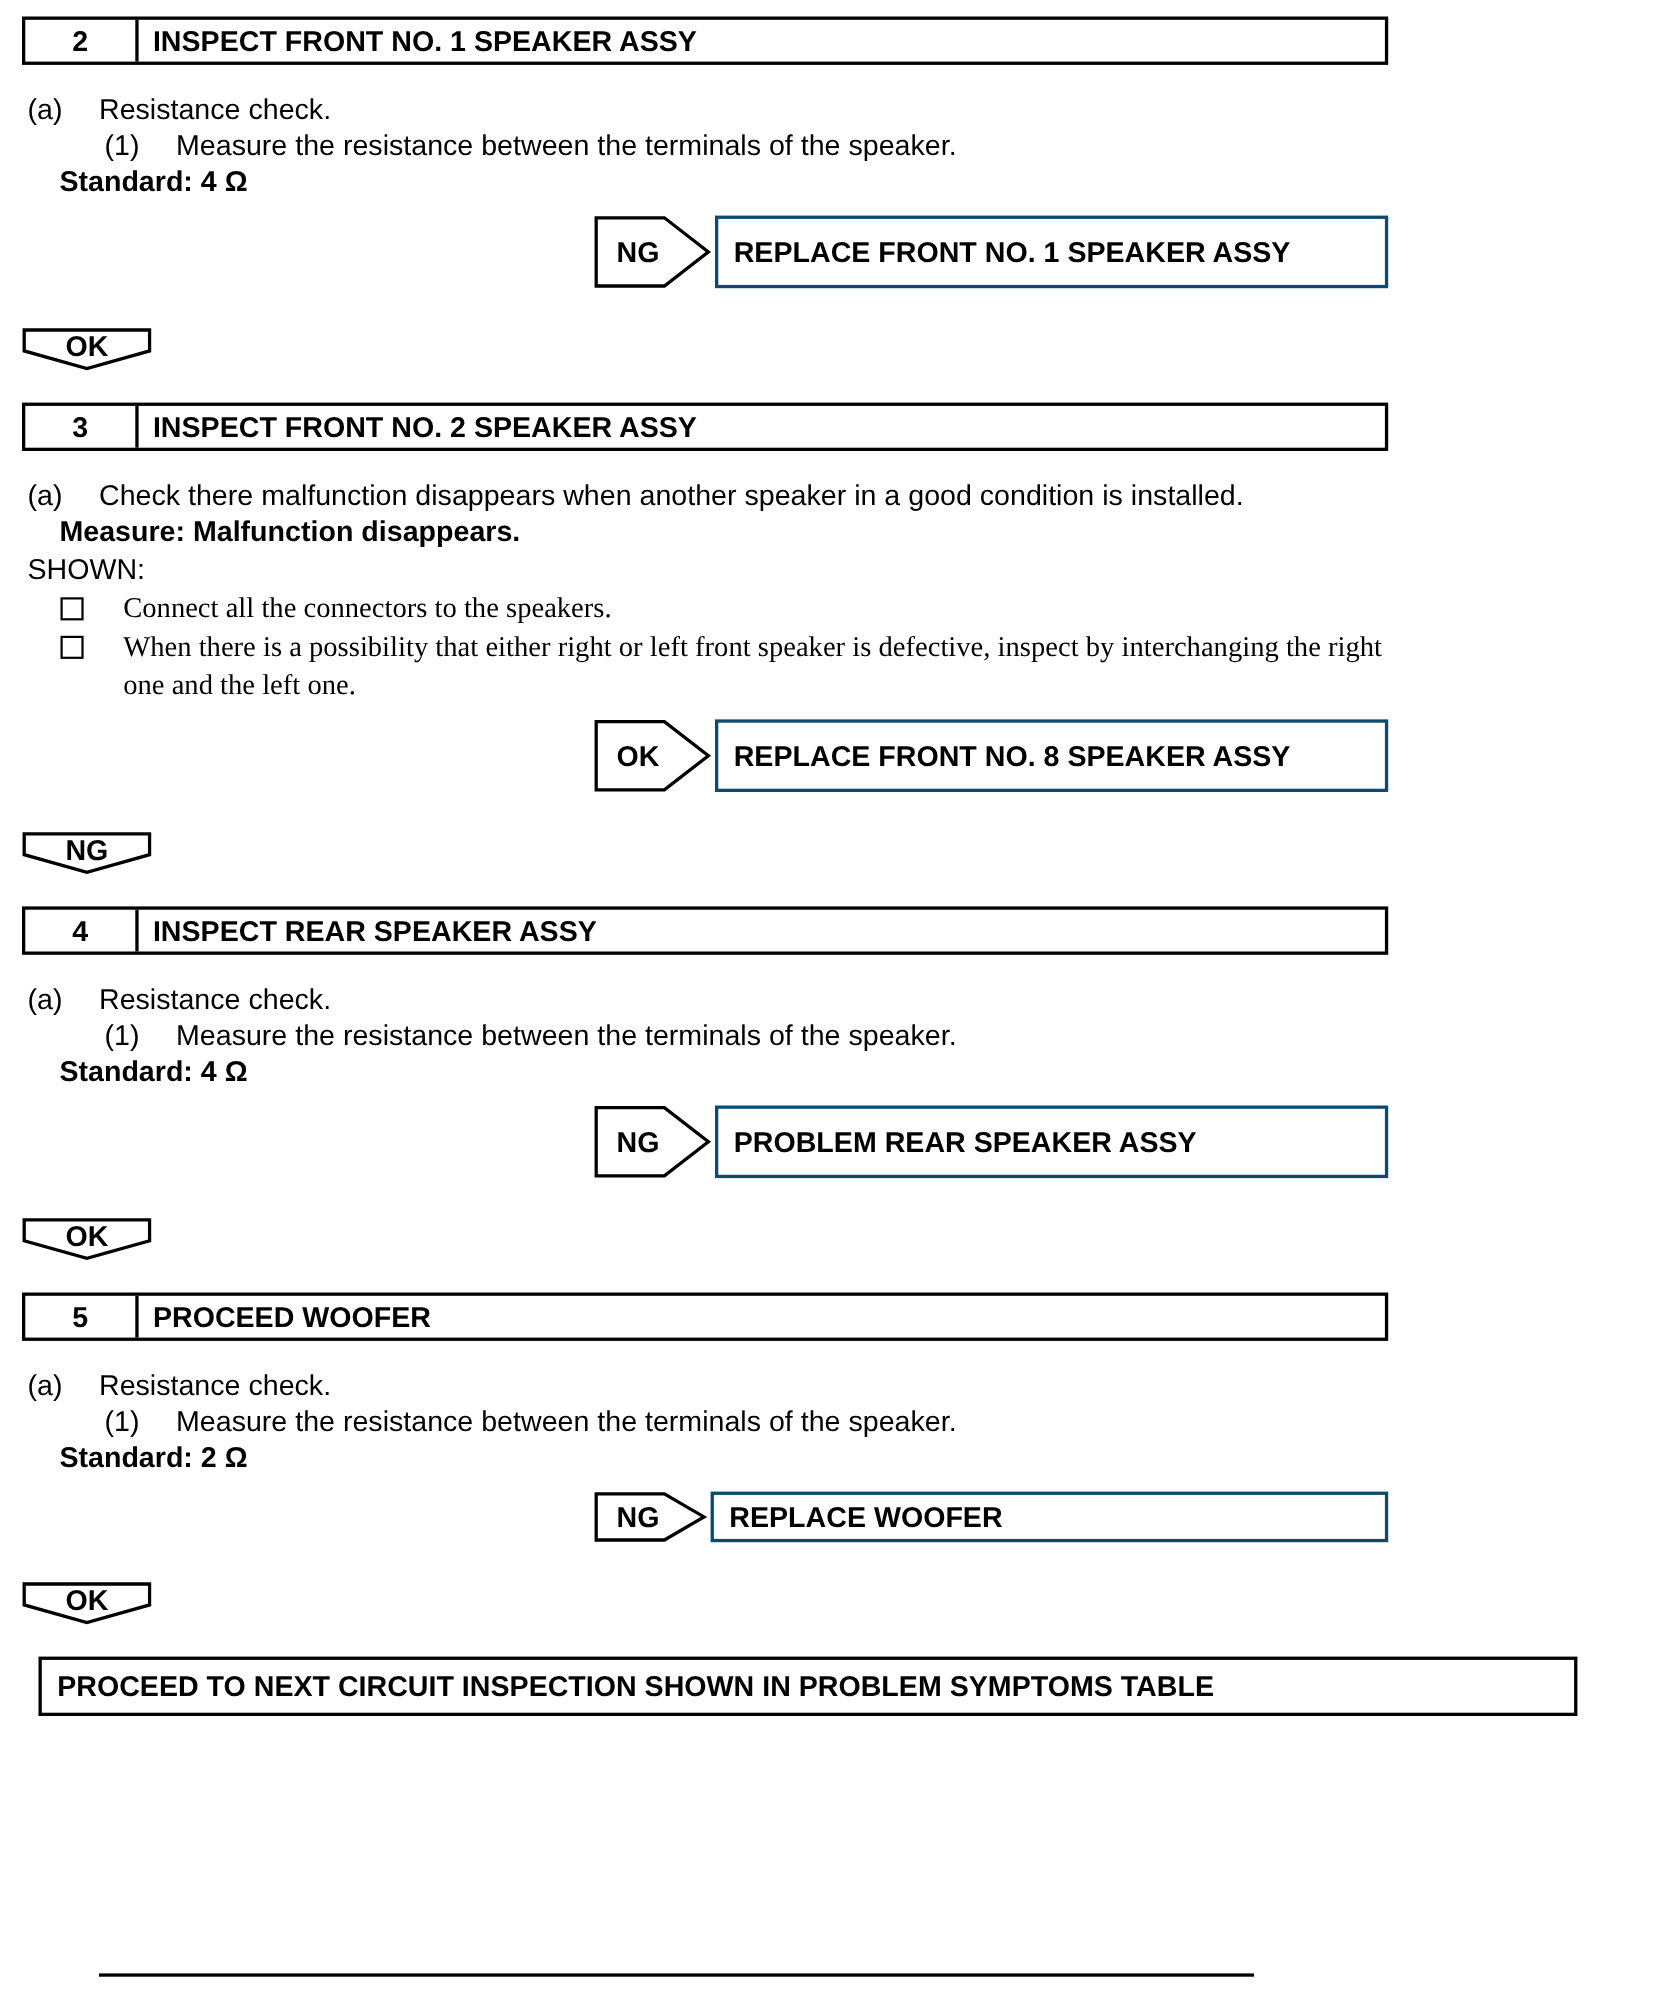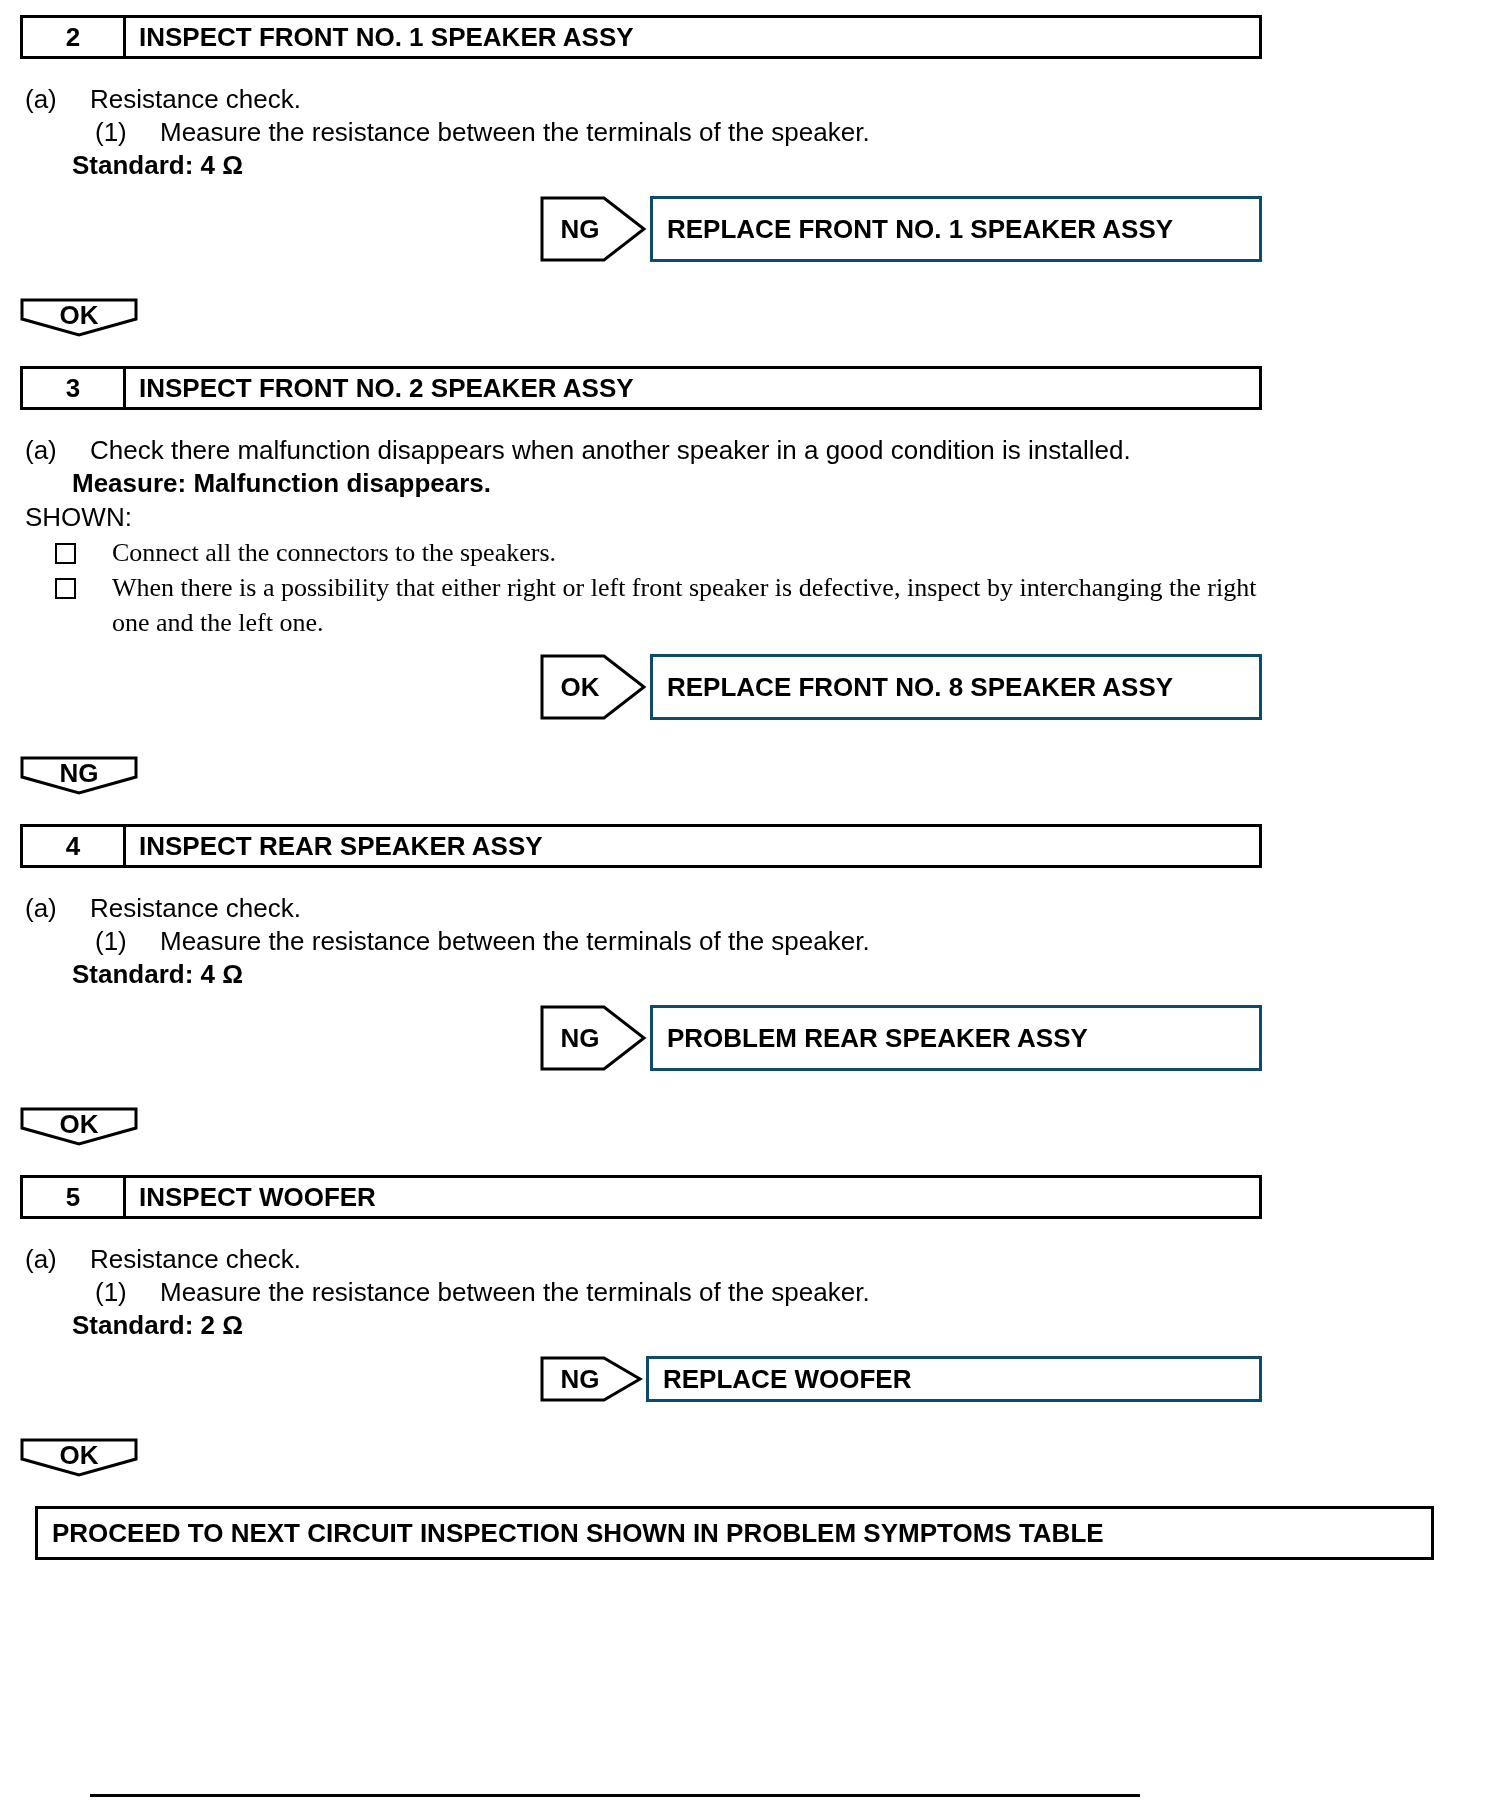--- a/index.html
+++ b/index.html
@@ -37,21 +37,21 @@
     display:flex; align-items:center;
     padding-left:13px; font-weight:bold;
   }
 
   
   .line { display:flex; line-height:33px; }
   .l1 { margin-left:5px; }
   .l1 .lab { flex:0 0 65px; }
   .l2 { margin-left:75px; }
   .l2 .lab { flex:0 0 65px; }
-  .std { margin-left:52px; font-weight:bold; line-height:33px; }
+  .std { margin-left:34px; font-weight:bold; line-height:33px; }
   .hint-label { margin-left:5px; line-height:35px; }
   .hint-item { display:flex; margin-left:35px; line-height:35px;font-family:Liberation Serif, serif; }
   .chk {
     flex:0 0 17px; width:17px; height:17px;
     border:2px solid #000; margin-top:8px; box-sizing:content-box;
   }
   .hint-item .txt { margin-left:36px; }
 
   
   .decision { display:flex; align-items:stretch; margin-left:520px; }
@@ -192,21 +192,21 @@
     </div>
     <div class="connector mb-con">
       <svg width="118" height="40" viewBox="0 0 118 40">
         <polygon points="2,2 116,2 116,21 59,37 2,21" fill="#ffffff" stroke="#000000" stroke-width="3"></polygon>
         <text x="59" y="26" text-anchor="middle">OK</text>
       </svg>
     </div>
 
     <div class="step-header mb-hdr">
       <div class="step-num">5</div>
-      <div class="step-title">INSPECT WOOFER</div>
+      <div class="step-title">PROCEED WOOFER</div>
     </div>
     <div class="line l1 mb-line">
       <span class="lab">(a)</span>
       <span>Resistance check.</span>
     </div>
     <div class="line l2 mb-line">
       <span class="lab">(1)</span>
       <span>Measure the resistance between the terminals of the speaker.</span>
     </div>
     <div class="std">Standard: 2 Ω</div>

